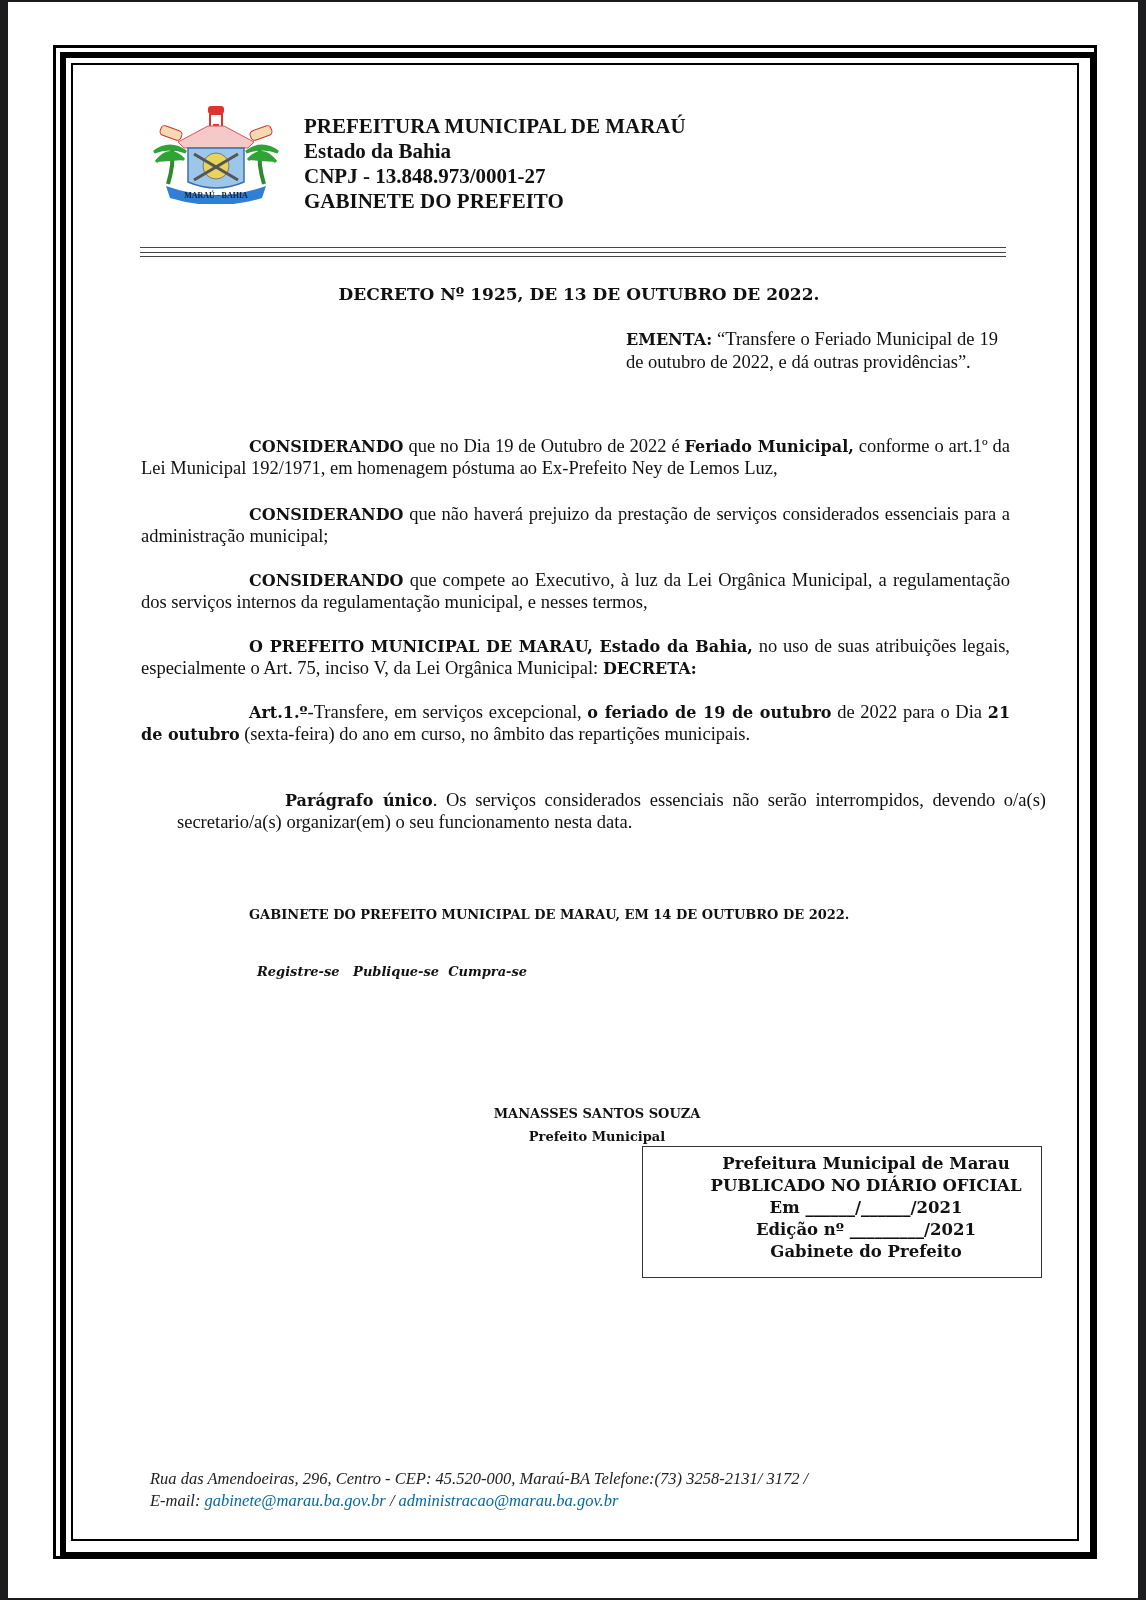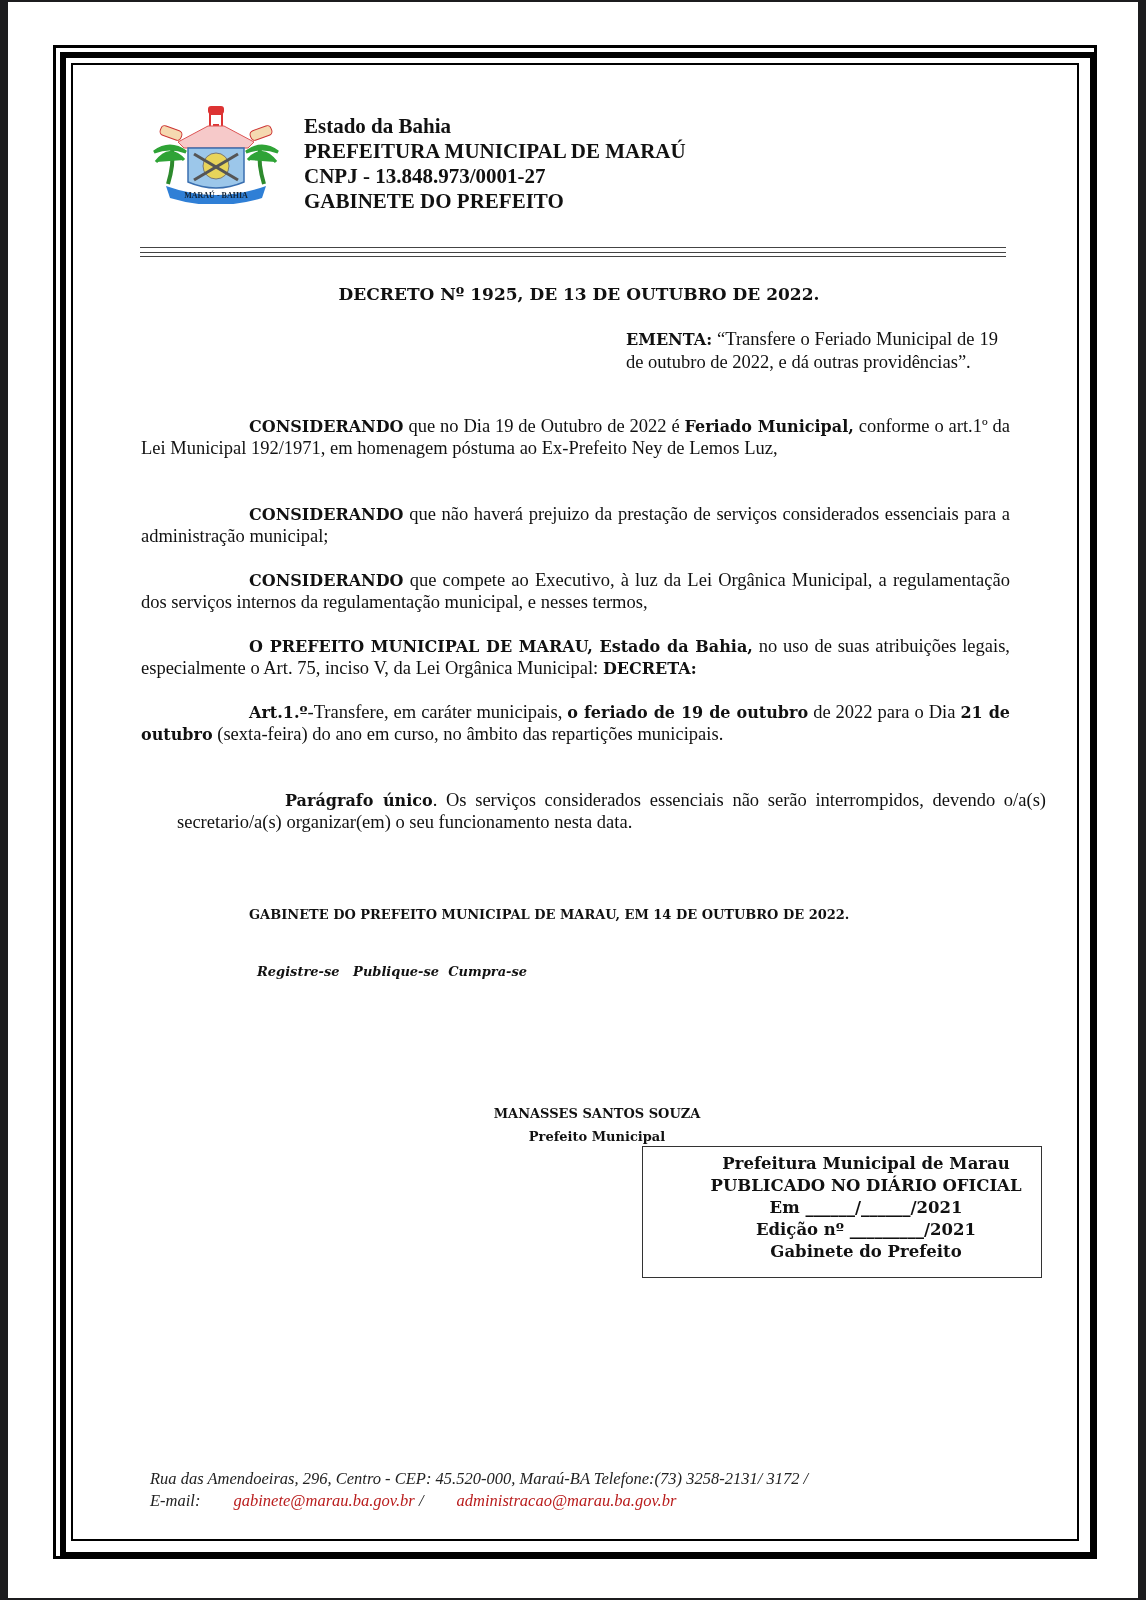--- a/index.html
+++ b/index.html
@@ -15,21 +15,21 @@
   .title { left:0; width:1142px; text-align:center; top:282px; font-family:"DejaVu Serif", serif; font-weight:bold; font-size:17px; }
   .ementa { left:618px; top:326px; width:372px; font-size:18.5px; line-height:22px; text-align:justify; }
   .ementa b { font-family:"DejaVu Serif", serif; font-size:16px; }
   .para { left:133px; width:869px; font-size:18.5px; line-height:21.5px; text-align:justify; }
   .para b { font-family:"DejaVu Serif", serif; font-size:16px; }
   .ind { display:inline-block; width:108px; }
   .bold { font-family:"DejaVu Serif", serif; font-weight:bold; font-size:13px; }
   .center { text-align:center; }
   .stamp { left:634px; top:1144px; width:400px; height:132px; border:1.5px solid #333; text-align:center; font-family:"DejaVu Serif", serif; font-weight:bold; font-size:16.5px; line-height:22px; padding-top:6px; box-sizing:border-box;padding-left:48px; }
   .foot { left:142px; top:1466px; font-style:italic; font-size:16.5px; line-height:22px; color:#222; }
-  .foot a { color:#b91c1c; text-decoration:none;margin-left:29px; }
+  .foot a { color:#0369a1; text-decoration:none; }
 </style>
 </head>
 <body>
 
 <div class="page">
   <div class="abs frame1"></div>
   <div class="abs frame2"></div>
   <div class="abs frame3"></div>
 
   <div class="abs logo">
@@ -47,54 +47,54 @@
       <path d="M20 80 Q26 60 24 46" stroke="#2d8a2d" stroke-width="4" fill="none"></path>
       <path d="M6 48 Q22 36 38 48 Q22 42 6 48 Z M8 58 Q22 40 36 56" fill="#2fa336" stroke="#2fa336" stroke-width="3"></path>
       <path d="M116 80 Q110 60 112 46" stroke="#2d8a2d" stroke-width="4" fill="none"></path>
       <path d="M98 48 Q114 36 130 48 Q114 42 98 48 Z M100 56 Q114 40 128 58" fill="#2fa336" stroke="#2fa336" stroke-width="3"></path>
       <path d="M18 82 Q68 100 118 82 L114 94 Q68 108 22 94 Z" fill="#2f7fd6"></path>
       <text x="68" y="94" text-anchor="middle" font-size="8" font-weight="bold" fill="#123" font-family="Liberation Serif, serif">MARAÚ - BAHIA</text>
     </svg>
   </div>
 
   <div class="abs hdr">
+    <div>PREFEITURA MUNICIPAL DE MARAÚ</div>
     <div>Estado da Bahia</div>
-    <div>PREFEITURA MUNICIPAL DE MARAÚ</div>
     <div>CNPJ - 13.848.973/0001-27</div>
     <div>GABINETE DO PREFEITO</div>
   </div>
 
   <div class="abs rule" style="top:245px;"></div>
   <div class="abs rule" style="top:250px;"></div>
   <div class="abs rule" style="top:254px;"></div>
 
   <div class="abs title">DECRETO Nº 1925, DE  13 DE OUTUBRO DE 2022.</div>
 
   <div class="abs ementa">
     <b>EMENTA:</b><span> “Transfere o Feriado Municipal de 19 de outubro de 2022, e dá outras providências”.</span>
   </div>
 
-  <div class="abs para" style="top:414px;">
+  <div class="abs para" style="top:434px;">
     <span class="ind"></span><b>CONSIDERANDO</b><span> que no Dia 19 de Outubro de 2022 é </span><b>Feriado Municipal,</b><span> conforme o art.1º da Lei Municipal 192/1971, em homenagem póstuma ao Ex-Prefeito Ney de Lemos Luz,</span>
   </div>
 
   <div class="abs para" style="top:502px;">
     <span class="ind"></span><b>CONSIDERANDO</b><span> que não haverá prejuizo da prestação de serviços considerados essenciais para a administração municipal;</span>
   </div>
 
   <div class="abs para" style="top:568px;">
     <span class="ind"></span><b>CONSIDERANDO</b><span> que compete ao Executivo, à luz da Lei Orgânica Municipal, a regulamentação dos serviços internos da regulamentação municipal, e nesses termos,</span>
   </div>
 
   <div class="abs para" style="top:634px;">
     <span class="ind"></span><b>O PREFEITO MUNICIPAL DE MARAU, Estado da Bahia,</b><span> no uso de suas atribuições legais, especialmente o Art. 75, inciso V, da Lei Orgânica Municipal: </span><b>DECRETA:</b>
   </div>
 
   <div class="abs para" style="top:700px;">
-    <span class="ind"></span><b>Art.1.º</b><span>-Transfere, em caráter municipais, </span><b>o feriado de 19 de outubro</b><span> de 2022 para o Dia </span><b>21 de outubro</b><span> (sexta-feira) do ano em curso, no âmbito das repartições municipais.</span>
+    <span class="ind"></span><b>Art.1.º</b><span>-Transfere, em serviços excepcional, </span><b>o feriado de 19 de outubro</b><span> de 2022 para o Dia </span><b>21 de outubro</b><span> (sexta-feira) do ano em curso, no âmbito das repartições municipais.</span>
   </div>
 
   <div class="abs para" style="top:788px;margin-left:36px;">
     <span class="ind"></span><b>Parágrafo único</b><span>. Os serviços considerados essenciais não serão interrompidos, devendo o/a(s) secretario/a(s) organizar(em) o seu funcionamento nesta data.</span>
   </div>
 
 
   <div class="abs para bold" style="top:900px; line-height:25px;">
     <span class="ind"></span><span>GABINETE DO PREFEITO MUNICIPAL DE MARAU, EM 14 DE OUTUBRO DE 2022.</span>
   </div>

